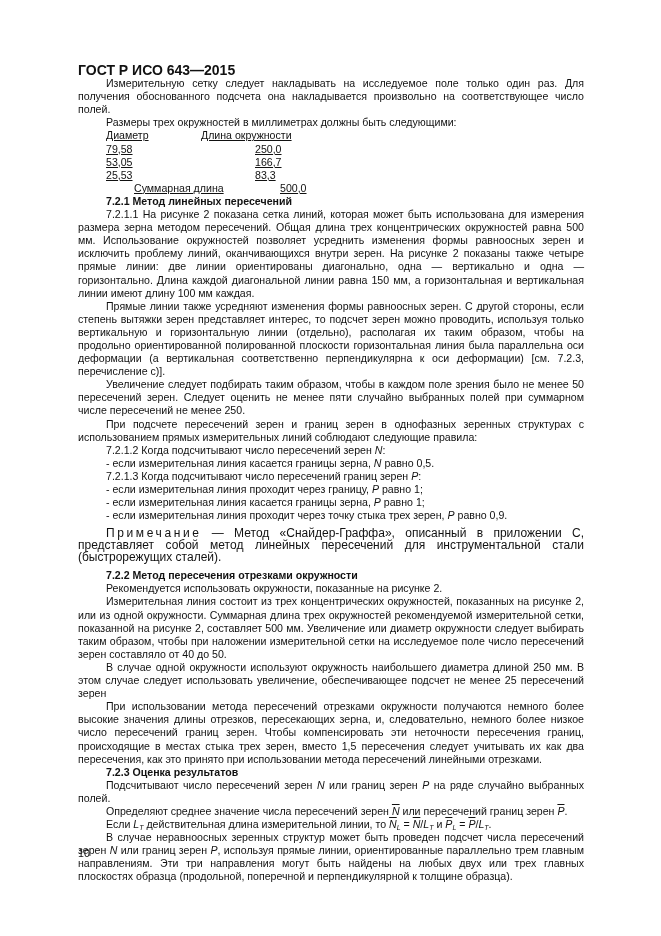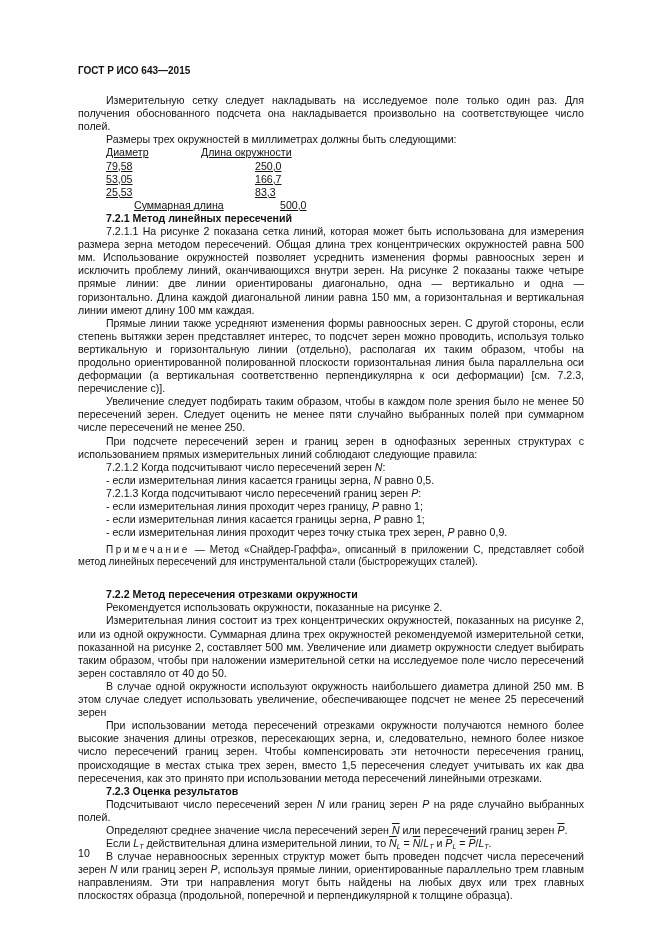--- a/index.html
+++ b/index.html
@@ -1,30 +1,30 @@
 <!DOCTYPE html>
 <html><head>
 <meta charset="utf-8">
 <style>
   html, body { margin: 0; padding: 0; background: #ffffff; }
   body { width: 661px; height: 936px; position: relative; overflow: hidden;
          font-family: "Liberation Sans", sans-serif; color: #111; }
   .page { position: absolute; left: 78px; top: 64px; width: 506px; font-size: 10.6px; line-height: 13.1px; }
-  .hdr { font-weight: bold; font-size: 10px; margin-bottom: 17px; }
+  .hdr { font-weight: bold; font-size: 14px; margin-bottom: 0; }
   p { margin: 0; text-align: justify; }
   .ind { text-indent: 28px; }
   .tbl { padding-left: 28px; text-decoration: underline; }
   .tbl .row { display: flex; height: 13.1px; }
   .tbl .c1 { width: 95px; }
   .tbl .c2 { width: 160px; padding-left: 0; }
   .tbl .num2 { padding-left: 54px; }
   .tbl .sum { padding-left: 28px; width: 146px; }
   .h3 { font-weight: bold; padding-left: 28px; }
   .li { padding-left: 28px; }
-  .note { font-size: 10px; line-height: 12px; text-indent: 28px; margin-top: 5px; margin-bottom: 20px; }
+  .note { font-size: 12px; line-height: 12px; text-indent: 28px; margin-top: 5px; margin-bottom: 6px; }
   .note .sp { letter-spacing: 2.6px; }
   i { font-style: italic; }
   .ov { text-decoration: overline; }
   sub { font-size: 7px; vertical-align: -2px; line-height: 0; }
   .pgnum { position: absolute; left: 78px; top: 847px; font-size: 10.6px; }
 </style>
 </head>
 <body>
 
 <div class="page">

